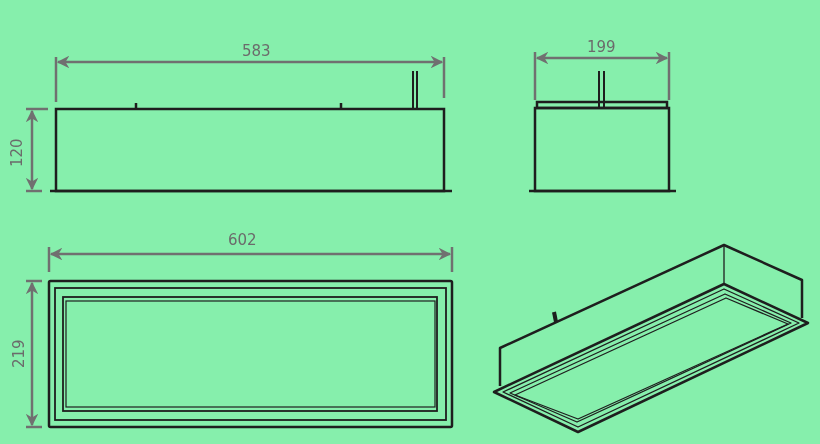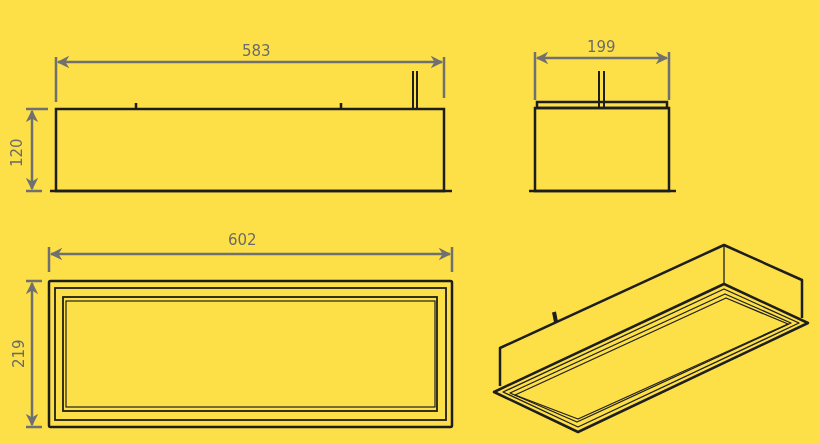--- a/index.html
+++ b/index.html
@@ -1,16 +1,16 @@
 <!DOCTYPE html>
 <html><head>
 <meta charset="utf-8">
 <style>
   html, body { margin:0; padding:0; background:#f5f5f5; }
-  #canvas { position:relative; width:820px; height:444px; background:#fde047; overflow:hidden; }
+  #canvas { position:relative; width:820px; height:444px; background:#86efac; overflow:hidden; }
   svg { position:absolute; left:0; top:0; }
   .dimtext { font-family:"DejaVu Sans", sans-serif; font-size:15px; fill:#6b6b6b; }
 </style>
 </head>
 <body>
 
 <div id="canvas">
 <svg width="820" height="444" viewBox="0 0 820 444" xmlns="http://www.w3.org/2000/svg">
   <defs>
     <marker id="arr" viewBox="0 0 10 10" refX="9" refY="5" markerWidth="5" markerHeight="5" orient="auto-start-reverse">

